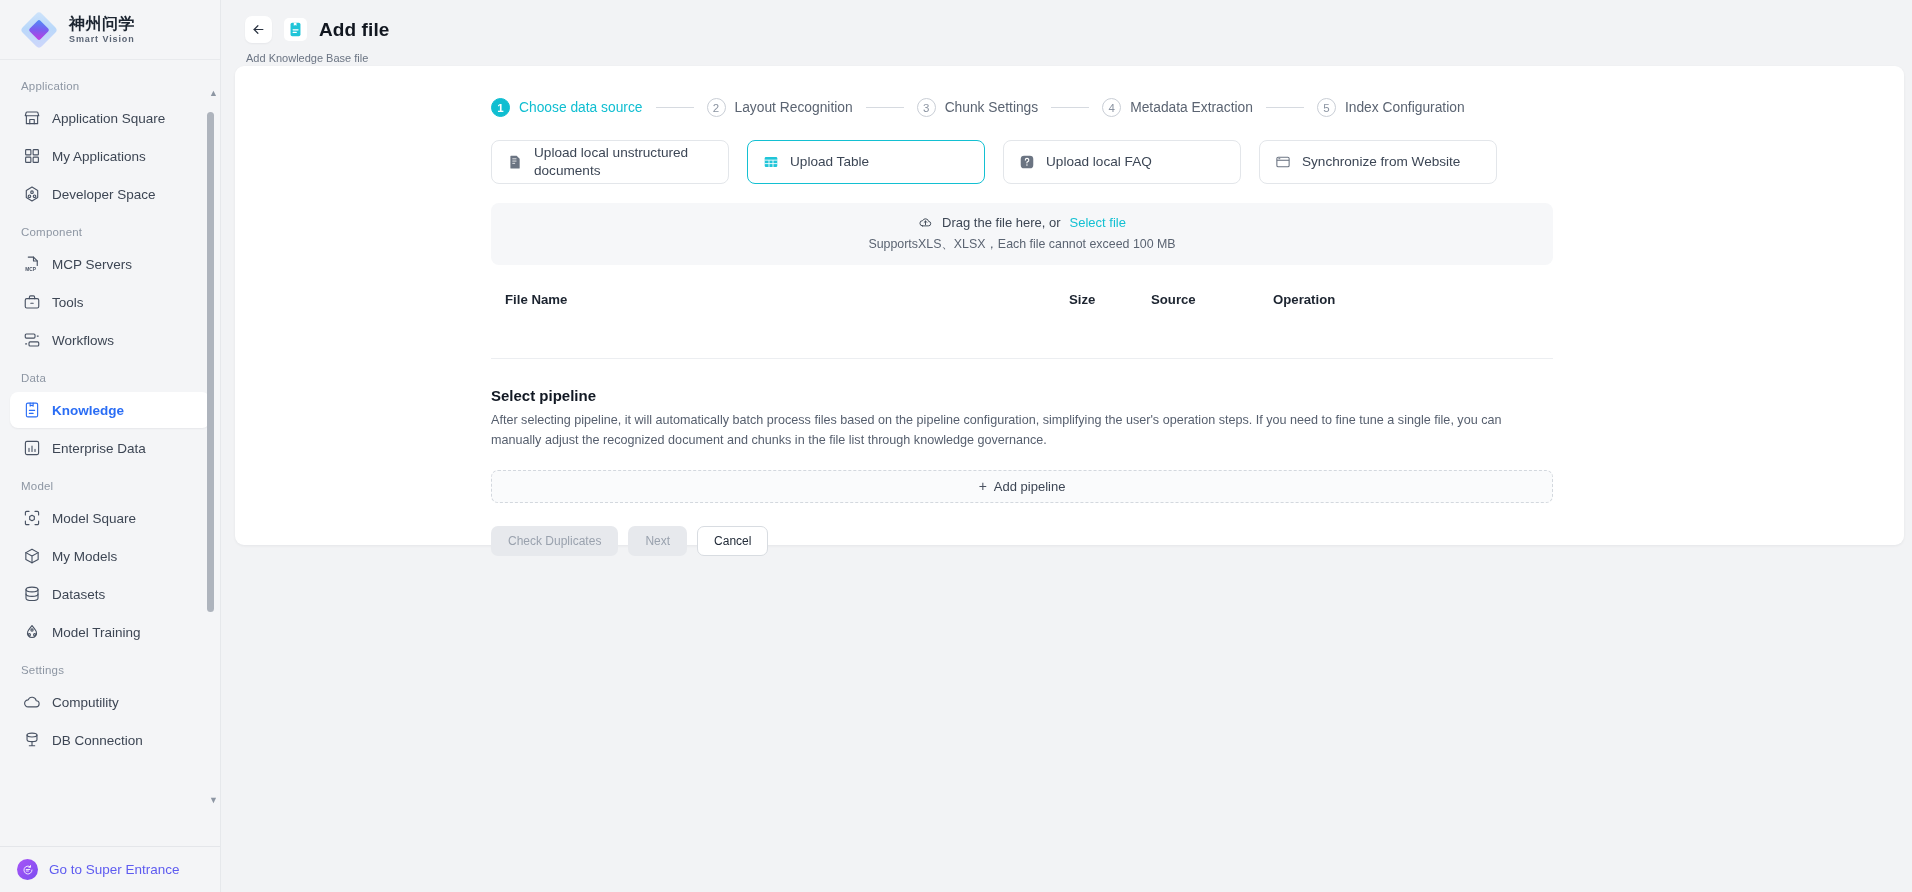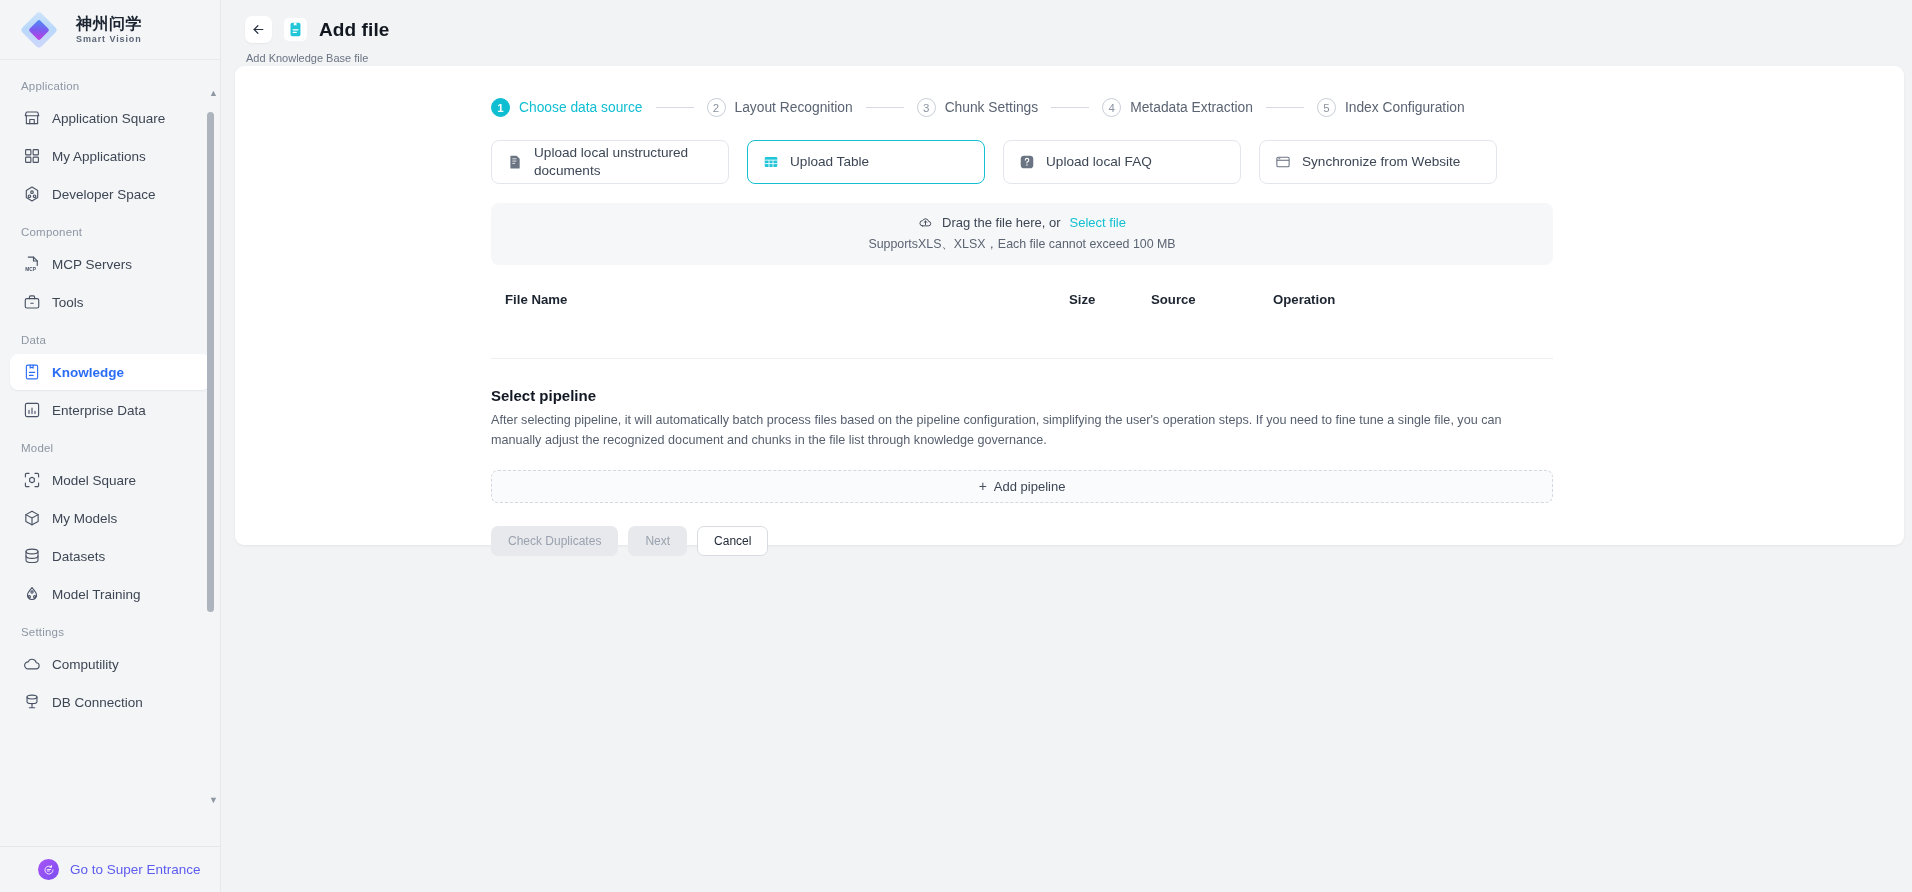--- a/index.html
+++ b/index.html
@@ -17,21 +17,21 @@
   .sidebar {
     width: 221px; height: 892px;
     background: #f4f5f7;
     border-right: 1px solid #e6e8eb;
     display: flex; flex-direction: column;
     position: relative;
     flex: 0 0 221px;
   }
   .brand {
     height: 60px;
-    display: flex; align-items: center; gap: 18px;
+    display: flex; align-items: center; gap: 11px;
     padding-left: 20px;
     border-bottom: 1px solid #e8eaed;
     background: #f4f5f7;
   }
   .logo-diamond {
     width: 38px; height: 38px;
     position: relative;
     flex: 0 0 38px;
   }
   .logo-diamond .d-outer {
@@ -94,21 +94,21 @@
     background: #aeb4bd; border-radius: 4px;
   }
   .sb-arrow { position: absolute; right: 1px; width: 11px; height: 11px; color: #8d96a3; font-size: 9px; text-align: center; line-height: 11px; }
   .sb-arrow.up { top: 28px; }
   .sb-arrow.dn { bottom: 40px; }
 
   .super-entrance {
     height: 46px;
     border-top: 1px solid #e4e6ea;
     display: flex; align-items: center; gap: 11px;
-    padding-left: 38px;
+    padding-left: 17px;
     cursor: pointer;
     background: #f4f5f7;
     flex: 0 0 46px;
   }
   .se-badge {
     width: 21px; height: 21px; border-radius: 50%;
     background: linear-gradient(135deg,#a855f7 0%,#7c4df0 100%);
     display: flex; align-items: center; justify-content: center;
     flex: 0 0 21px;
   }
@@ -303,20 +303,30 @@
       <div class="nav-item">
         <span class="ico">
             <svg viewBox="0 0 24 24">
               <rect x="3" y="7.5" width="18" height="12.5" rx="2"></rect>
               <path d="M8.5 7.5V5.5a1.6 1.6 0 0 1 1.6-1.6h3.8a1.6 1.6 0 0 1 1.6 1.6v2"></path>
               <path d="M10.4 13.6h3.2"></path>
             </svg>
           </span>
         <span>Tools</span>
       </div>
+      <div class="nav-item">
+        <span class="ico">
+            <svg viewBox="0 0 24 24">
+              <rect x="3" y="4" width="13" height="5.5" rx="1.4"></rect>
+              <rect x="8" y="14.5" width="13" height="5.5" rx="1.4"></rect>
+              <path d="M19 6.8h1.3M4.8 17.2H3.5"></path>
+            </svg>
+          </span>
+        <span>Workflows</span>
+      </div>
 
       <div class="nav-group-label">Data</div>
       <div class="nav-item active">
         <span class="ico">
             <svg viewBox="0 0 24 24">
               <rect x="4.5" y="2.8" width="15" height="18.4" rx="2"></rect>
               <path d="M9.5 2.8v4l2-1.2 2 1.2v-4"></path>
               <path d="M8.5 12.5h7M8.5 16.5h5"></path>
             </svg>
           </span>

